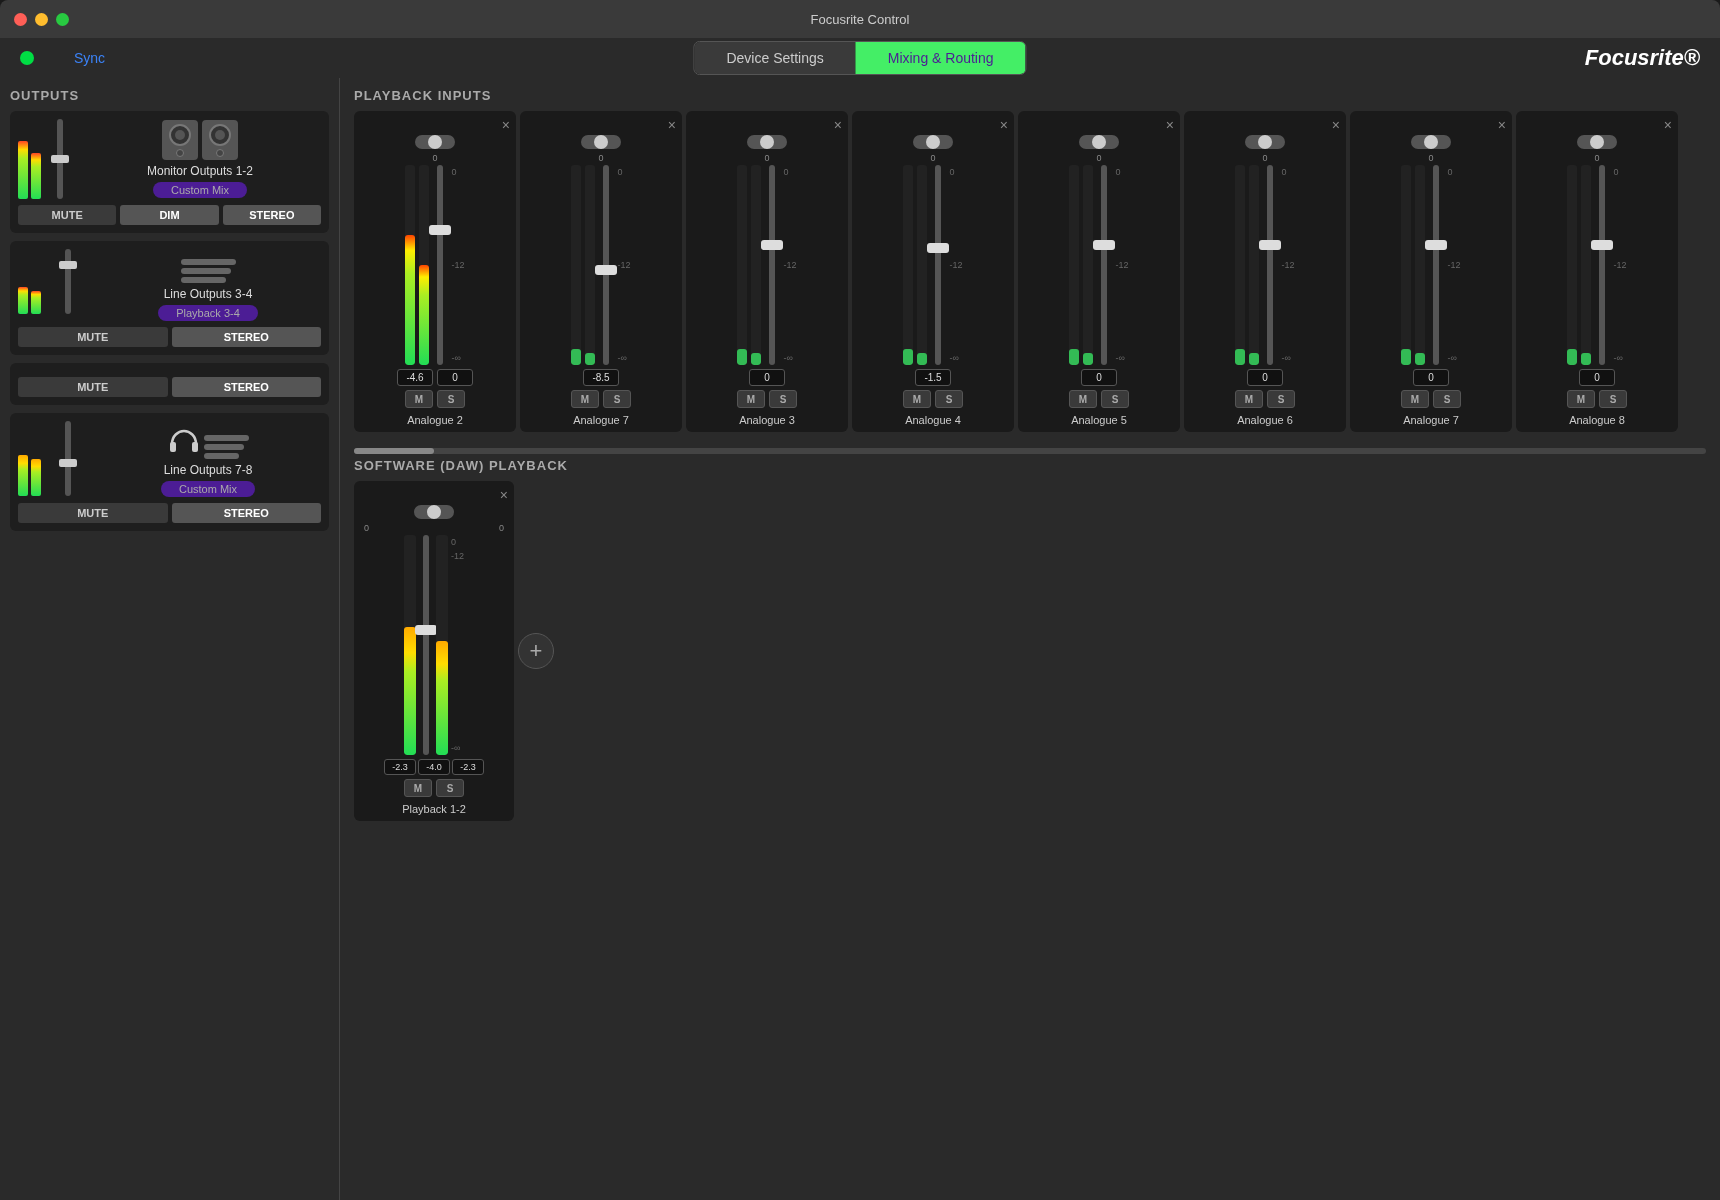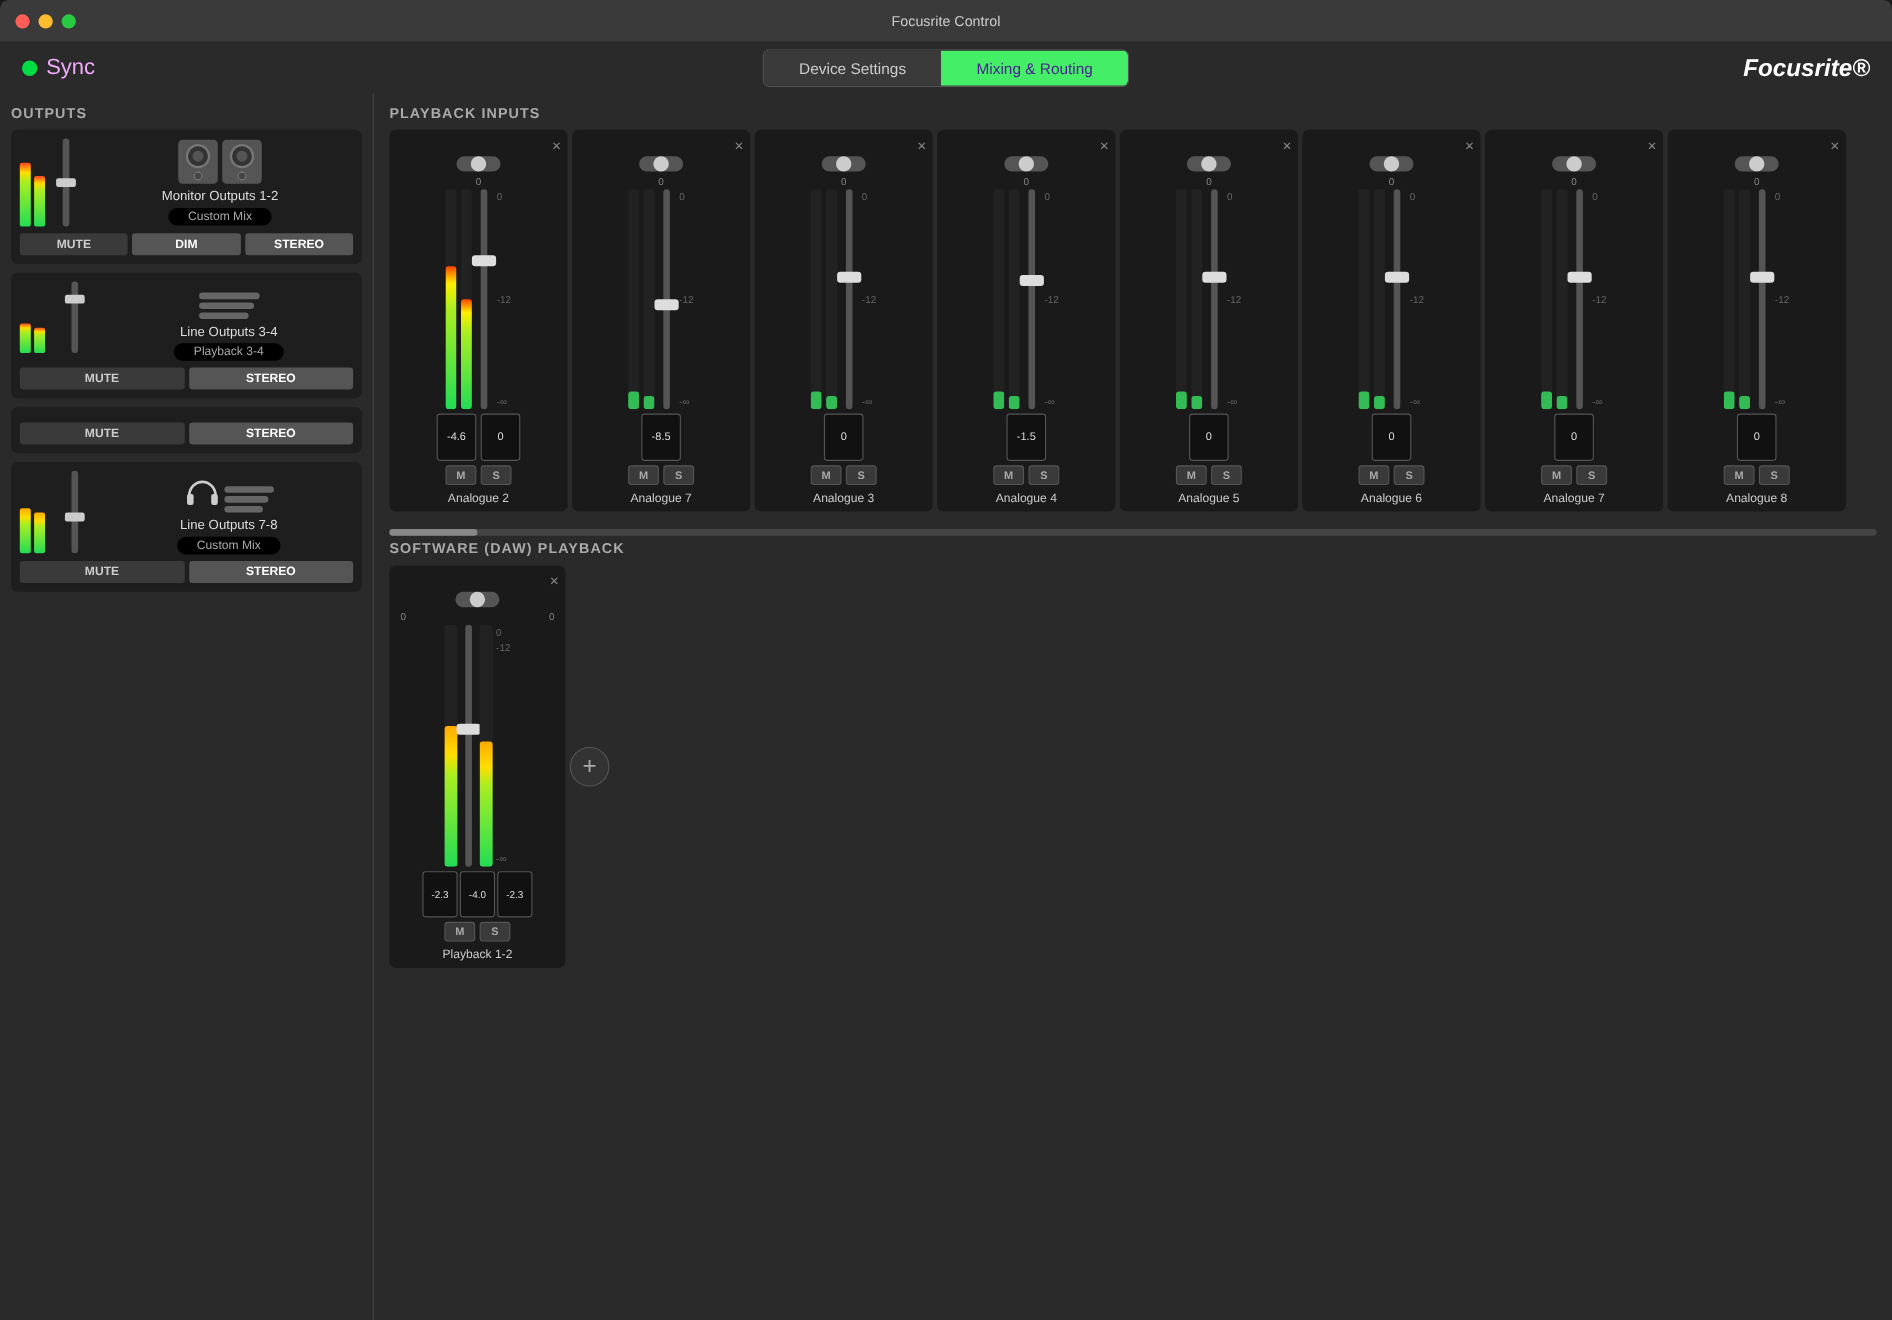--- a/index.html
+++ b/index.html
@@ -48,21 +48,21 @@
     }
     .sync-indicator {
       display: flex;
       align-items: center;
       gap: 8px;
     }
     .sync-dot {
       width: 14px; height: 14px; border-radius: 50%;
       background: #00dd44;
     }
-    .sync-label { color: #f0abfc; font-size: 20px; font-weight: 500; }
+    .sync-label { color: #3b82f6; font-size: 14px; font-weight: 500; margin-left: 32px; }
     .tab-group {
       position: absolute;
       left: 50%;
       transform: translateX(-50%);
       display: flex;
       background: #1a1a1a;
       border-radius: 6px;
       overflow: hidden;
       border: 1px solid #555;
     }
@@ -145,21 +145,21 @@
       flex-direction: column;
       align-items: center;
       justify-content: center;
       gap: 3px;
     }
     .speaker-circle-outer { width: 22px; height: 22px; border-radius: 50%; background: #333; border: 2px solid #777; display:flex; align-items:center; justify-content:center; }
     .speaker-circle-inner { width: 10px; height: 10px; border-radius: 50%; background: #555; }
     .speaker-circle-small { width: 8px; height: 8px; border-radius: 50%; background: #444; border: 1.5px solid #777; }
     .output-name { color: #ddd; font-size: 12px; text-align: center; }
     .output-mix-badge {
-      background: #000000;
+      background: #4c1d95;
       color: #aaa;
       font-size: 11px;
       padding: 2px 18px;
       border-radius: 10px;
       text-align: center;
     }
     .control-row {
       display: flex;
       gap: 4px;
       margin-top: 6px;
@@ -317,21 +317,21 @@
       margin: 4px 0;
       width: 100%;
       justify-content: center;
     }
     .ch-val-box {
       background: #111;
       border: 1px solid #555;
       border-radius: 3px;
       color: #ddd;
       font-size: 10px;
-      padding: 15px 5px;
+      padding: 2px 5px;
       min-width: 36px;
       text-align: center;
     }
     .ms-row {
       display: flex;
       gap: 4px;
       margin-bottom: 4px;
     }
     .ms-btn {
       width: 28px; height: 18px;

